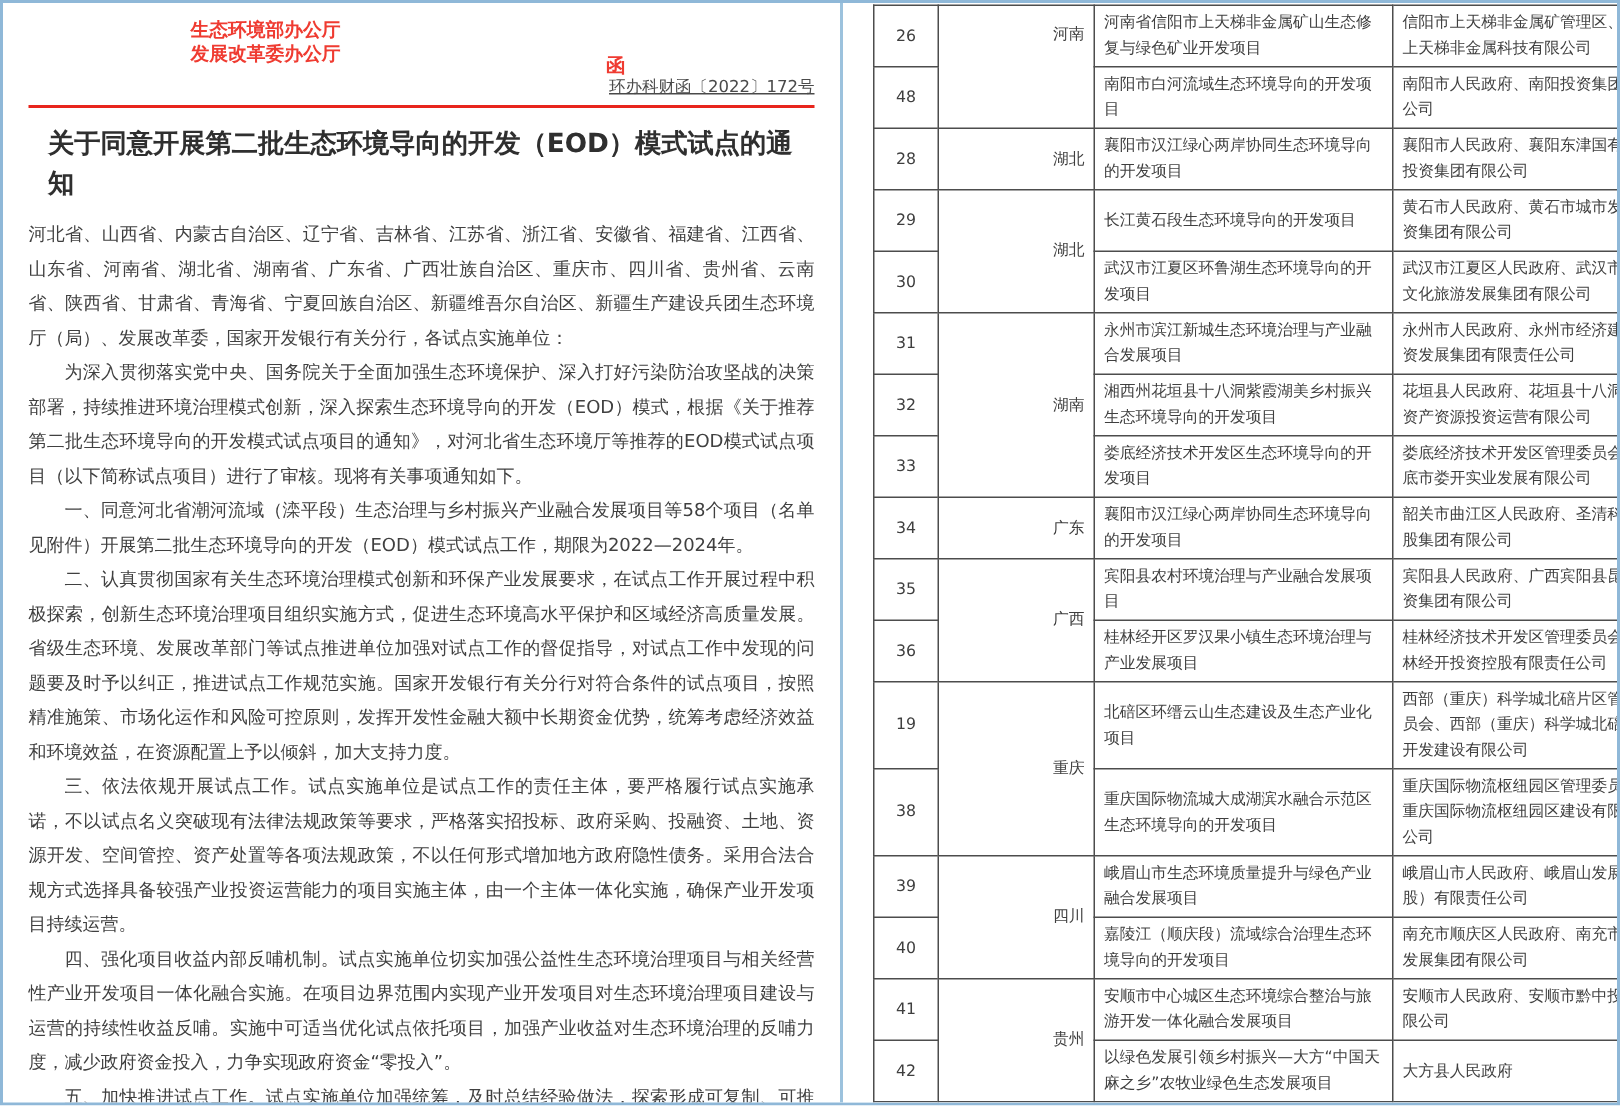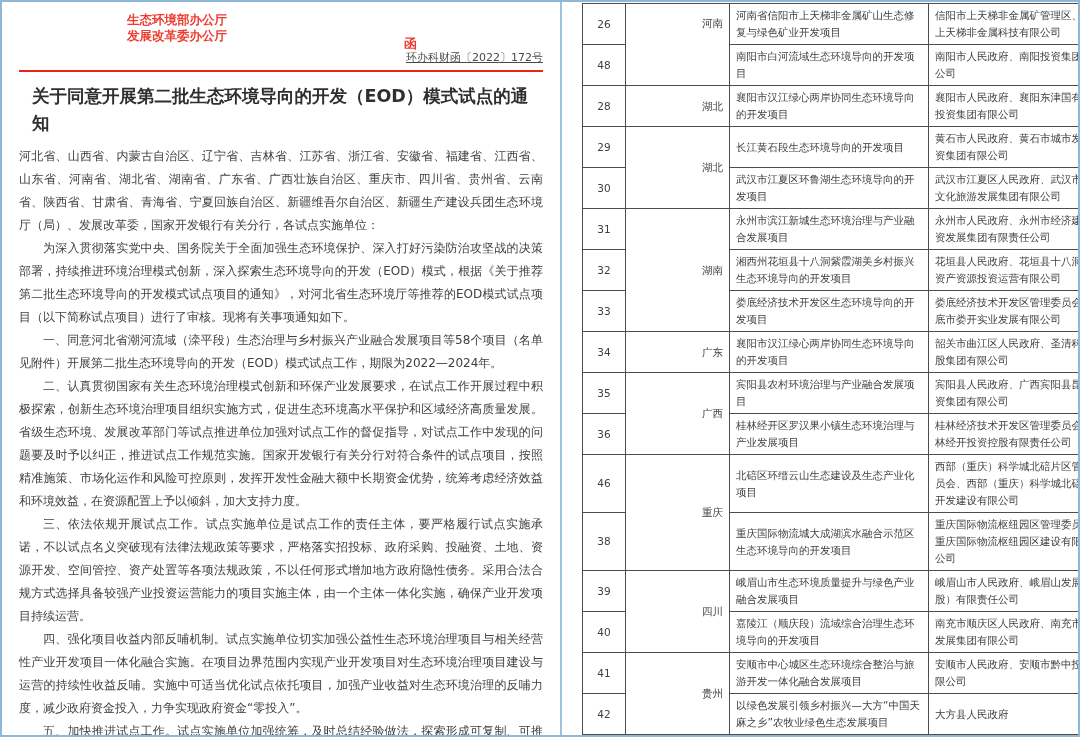--- a/index.html
+++ b/index.html
@@ -105,21 +105,21 @@
             <td class="c-prov" rowspan="2">广西</td>
             <td class="c-proj">宾阳县农村环境治理与产业融合发展项目</td>
             <td class="c-unit">宾阳县人民政府、广西宾阳县昆仑投资集团有限公司</td>
           </tr>
           <tr>
             <td class="c-no">36</td>
             <td class="c-proj">桂林经开区罗汉果小镇生态环境治理与产业发展项目</td>
             <td class="c-unit">桂林经济技术开发区管理委员会、桂林经开投资控股有限责任公司</td>
           </tr>
           <tr class="grp">
-            <td class="c-no">46</td>
+            <td class="c-no">19</td>
             <td class="c-prov" rowspan="2">重庆</td>
             <td class="c-proj">北碚区环缙云山生态建设及生态产业化项目</td>
             <td class="c-unit">西部（重庆）科学城北碚片区管理委员会、西部（重庆）科学城北碚园区开发建设有限公司</td>
           </tr>
           <tr>
             <td class="c-no">38</td>
             <td class="c-proj">重庆国际物流城大成湖滨水融合示范区生态环境导向的开发项目</td>
             <td class="c-unit">重庆国际物流枢纽园区管理委员会、重庆国际物流枢纽园区建设有限责任公司</td>
           </tr>
           <tr class="grp">

